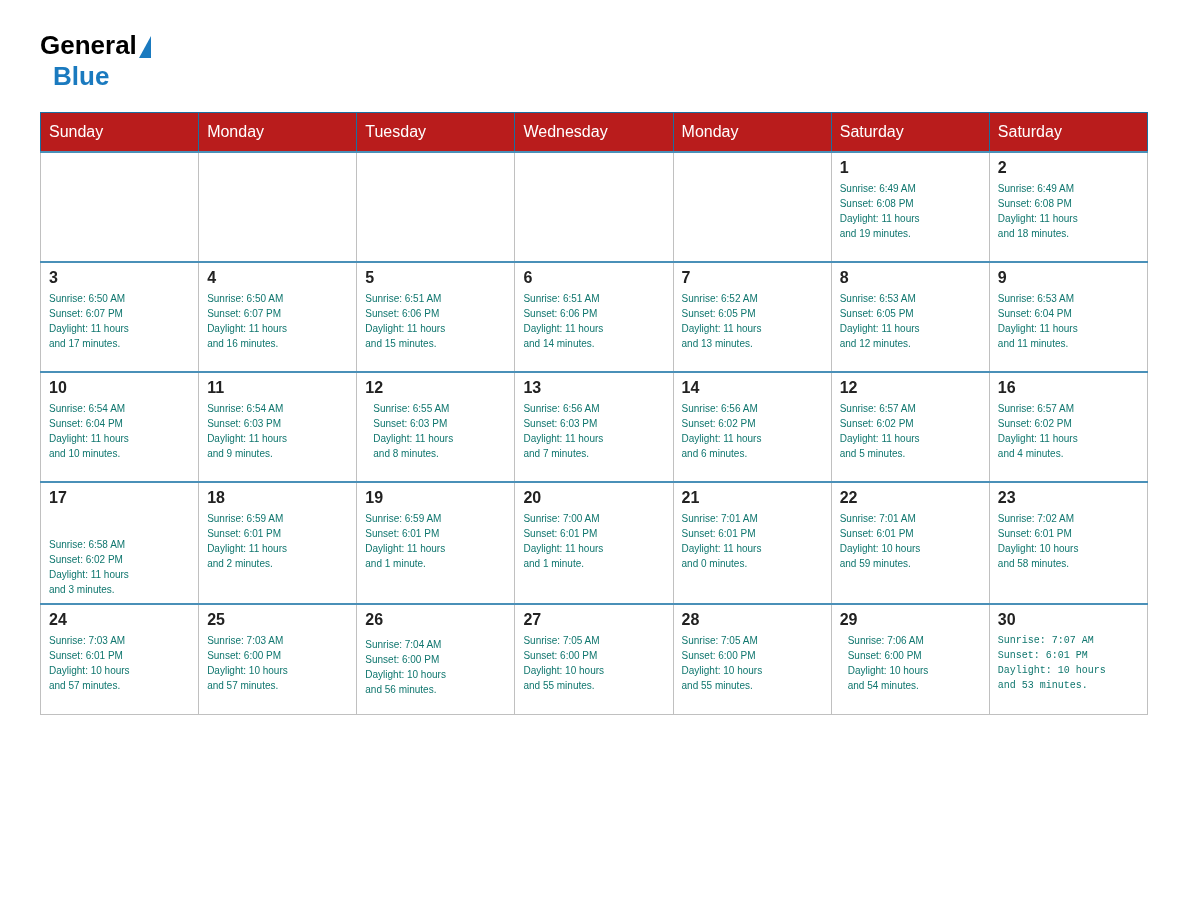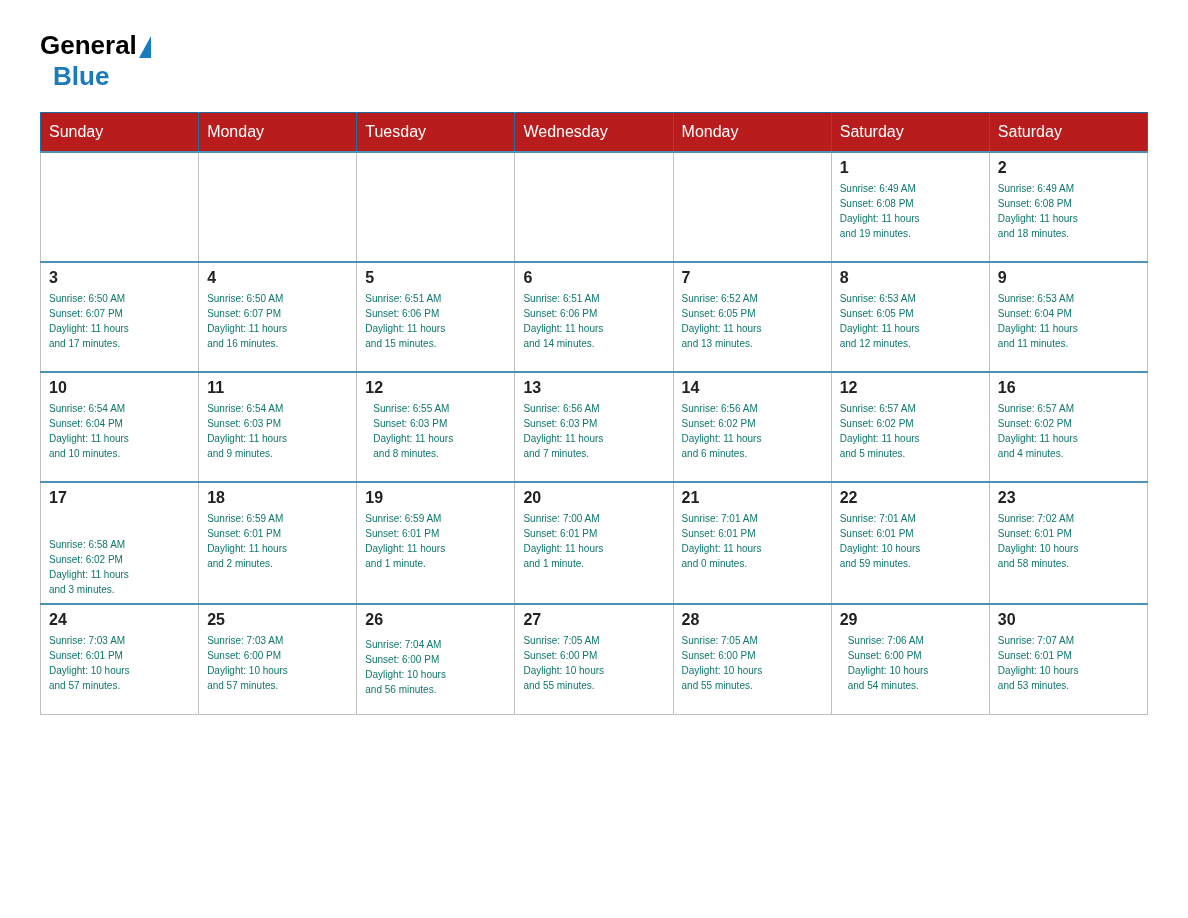--- a/index.html
+++ b/index.html
@@ -339,20 +339,20 @@
         </td>
         <td>
           <span class="day-number">29</span>
           <div class="day-info" style="white-space: pre-line; margin-left: 8px;">Sunrise: 7:06 AM
 Sunset: 6:00 PM
 Daylight: 10 hours
 and 54 minutes.</div>
         </td>
         <td>
           <span class="day-number">30</span>
-          <div class="day-info" style="white-space: pre-line;">Sunrise: 7:07 AM
+          <div class="day-info" style="white-space: pre-line; font-family: Liberation Mono, monospace;">Sunrise: 7:07 AM
 Sunset: 6:01 PM
 Daylight: 10 hours
 and 53 minutes.</div>
         </td>
       </tr>
     </tbody>
 </table>
 
 </body></html>

